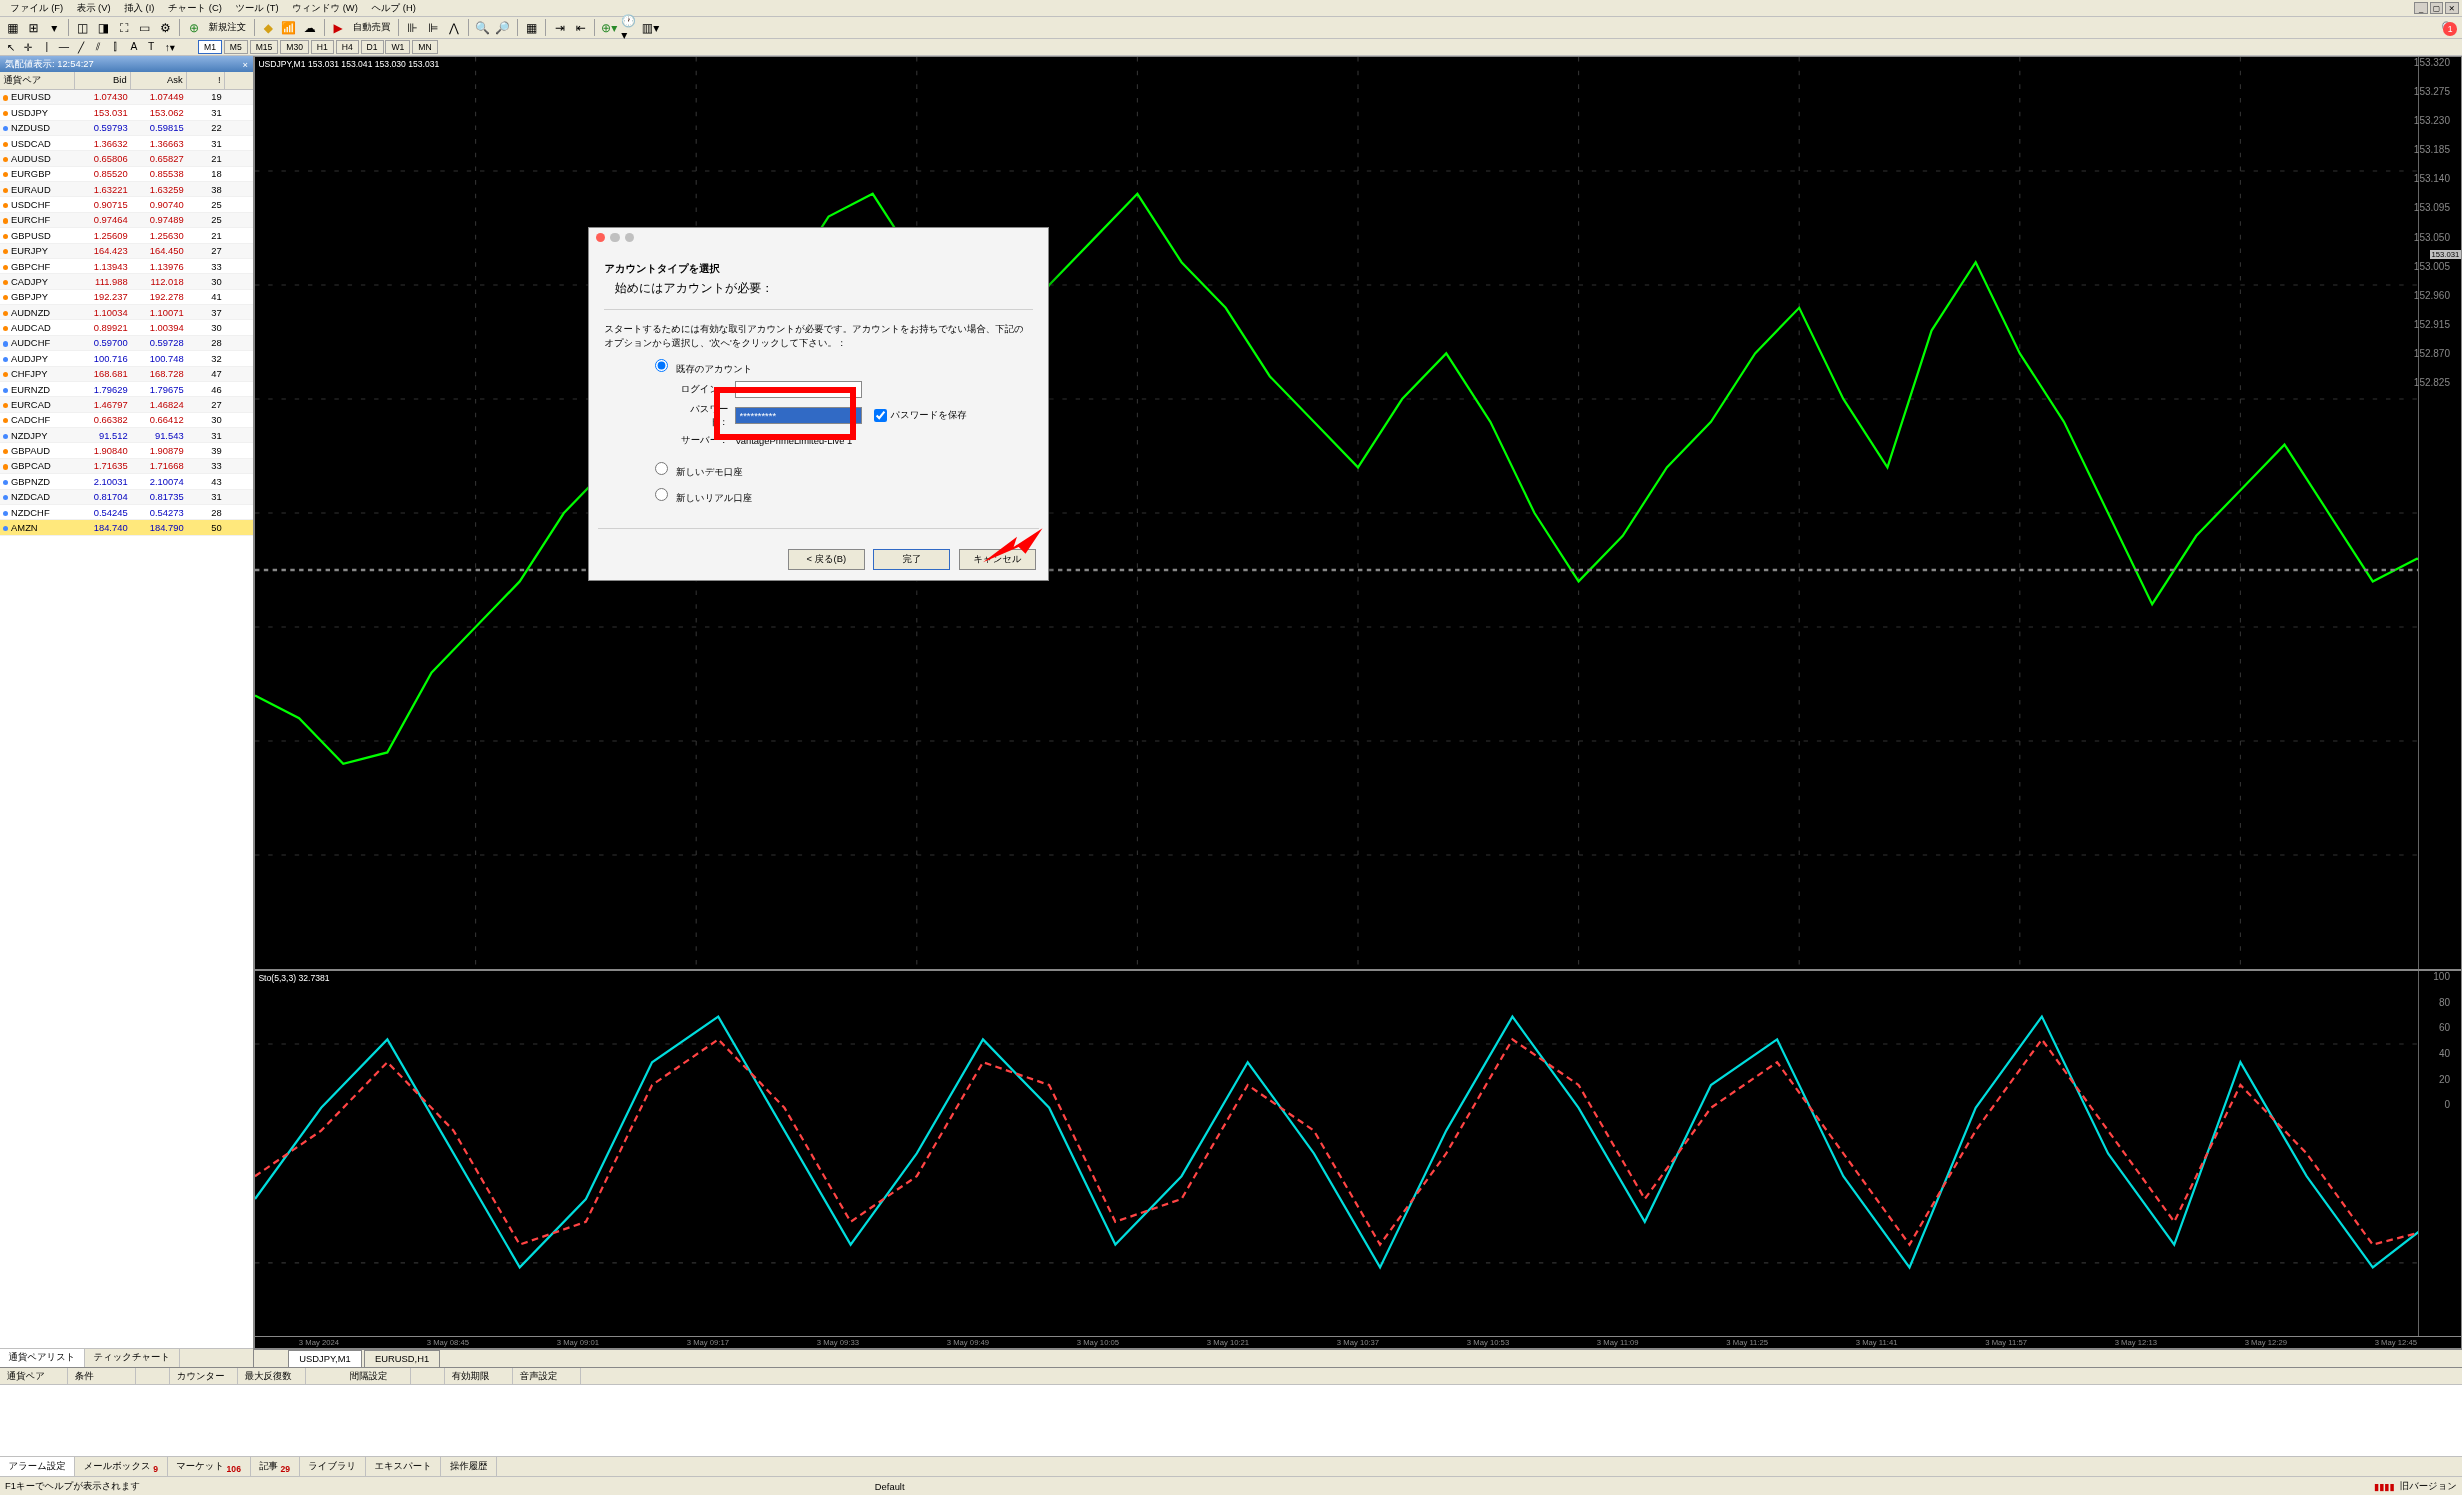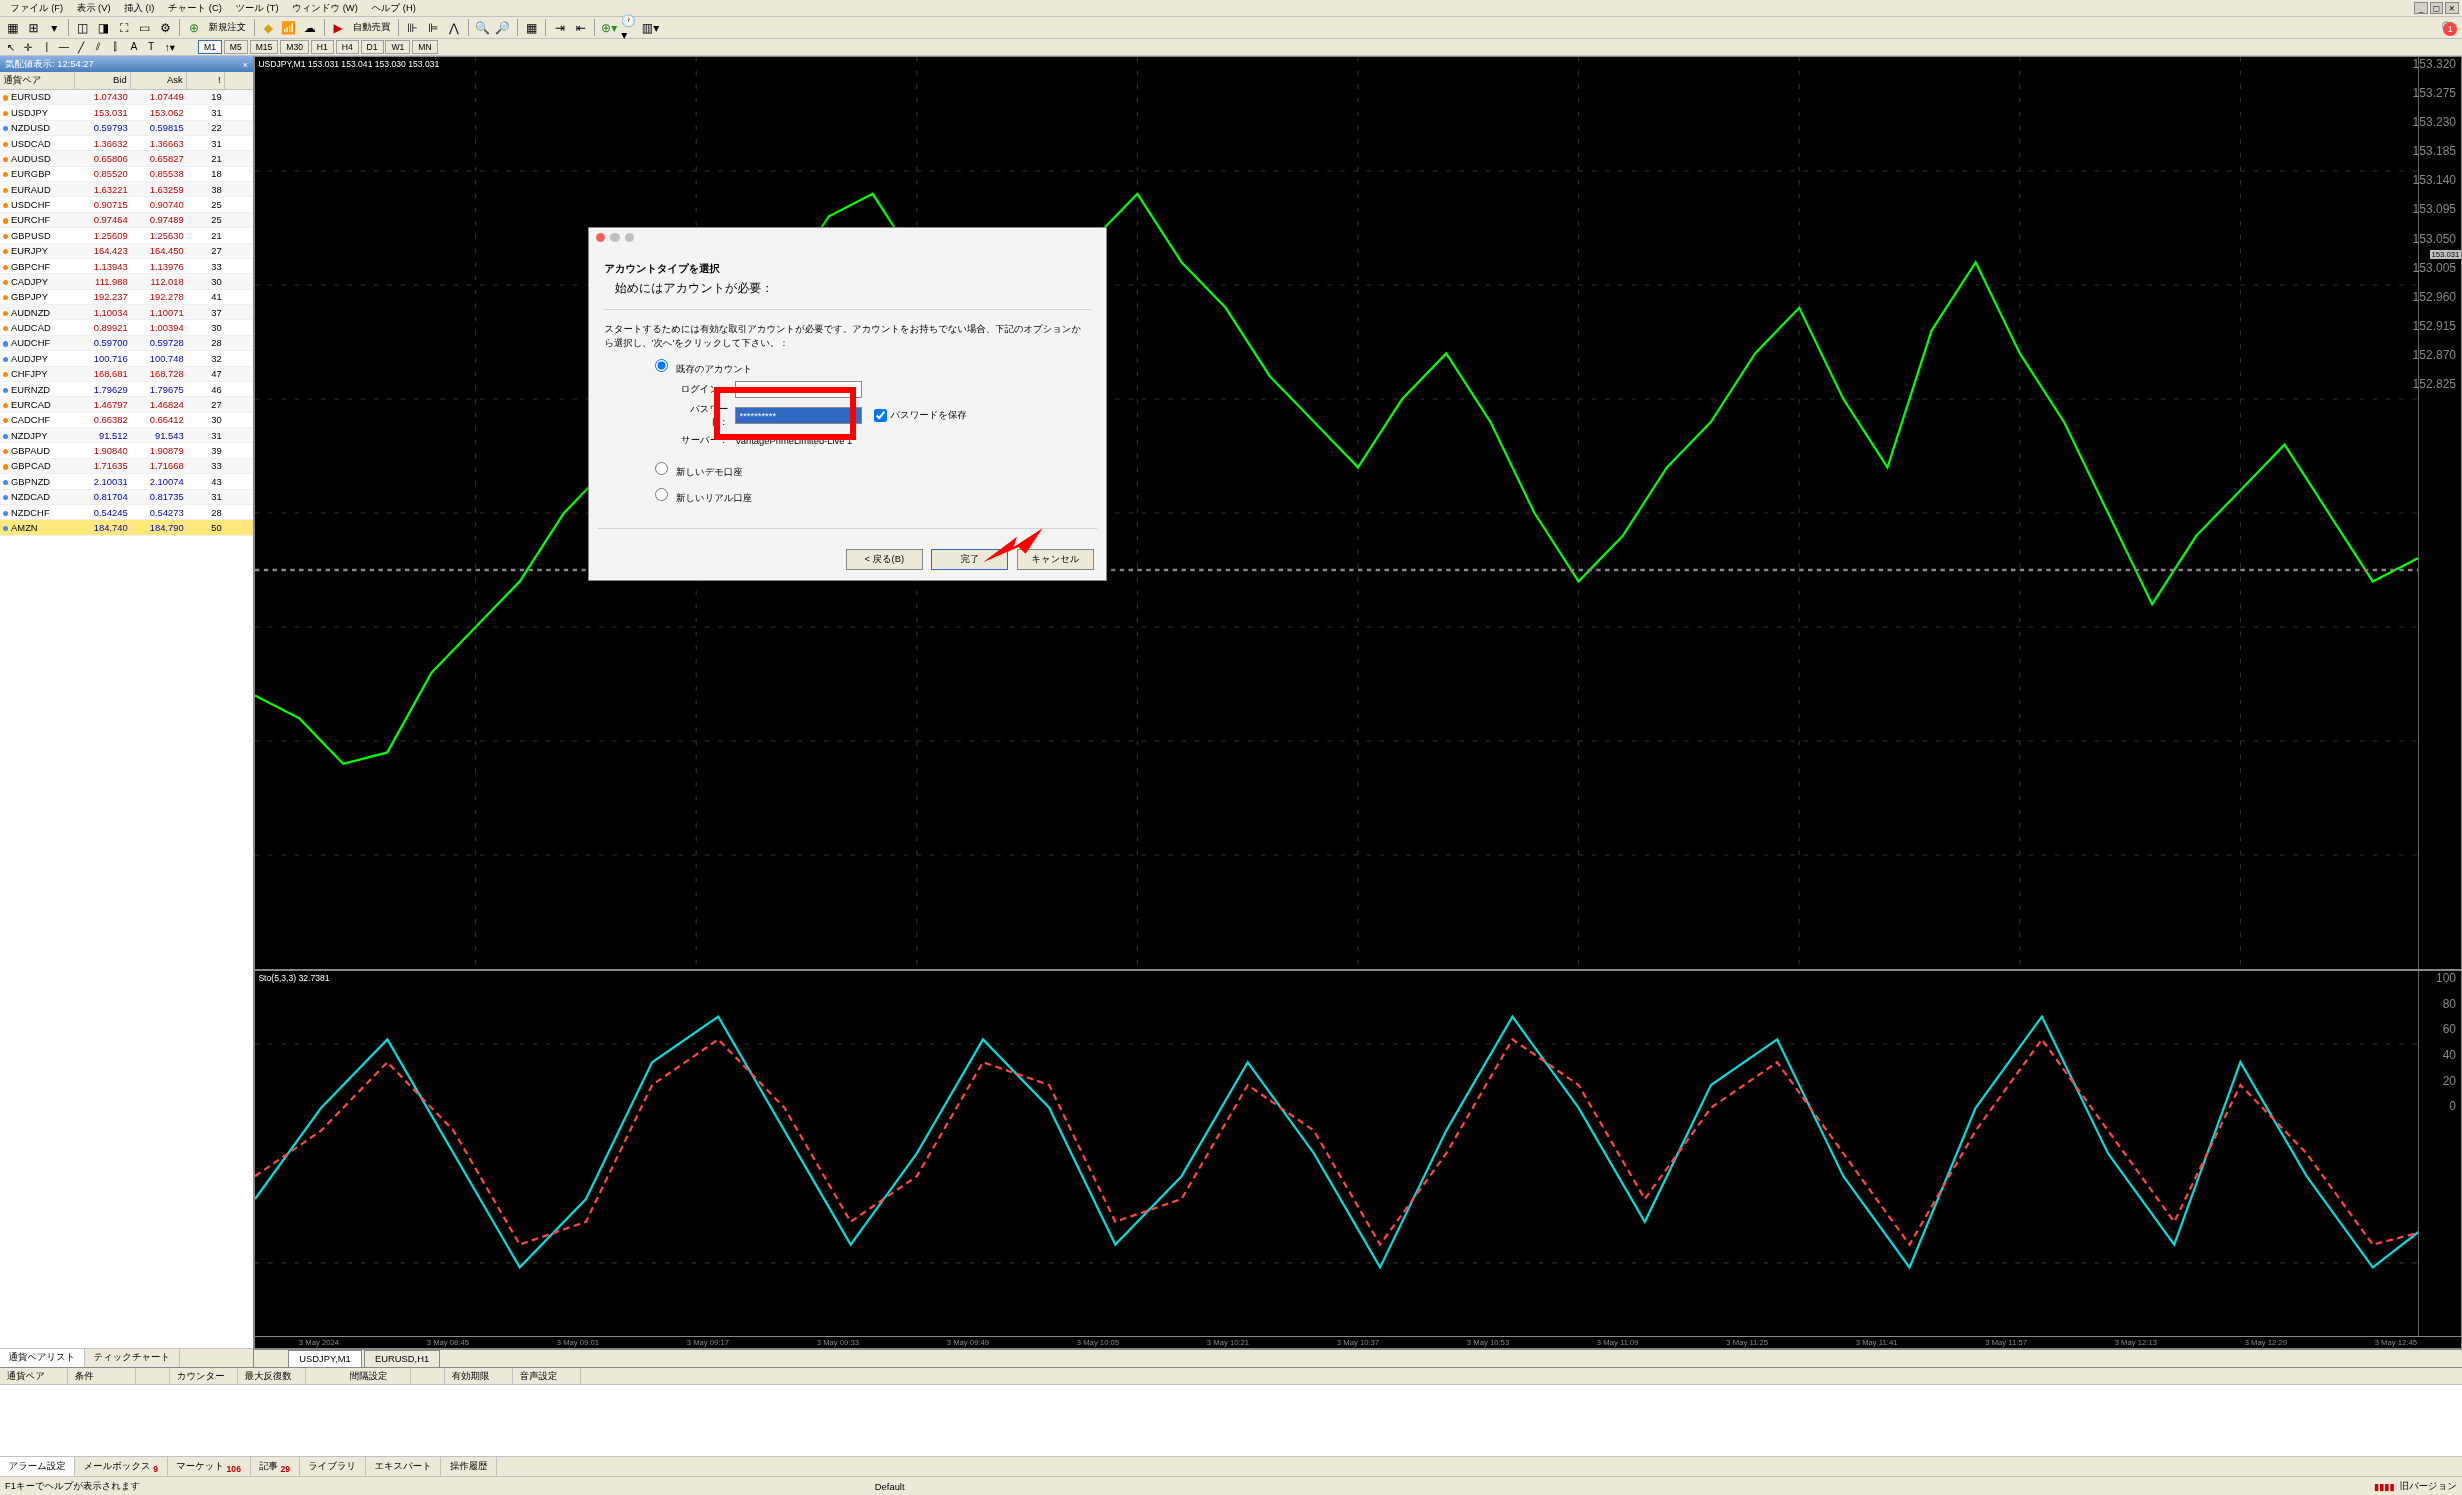--- a/index.html
+++ b/index.html
@@ -31,37 +31,37 @@
 .dot{width:5.1px;height:5.1px;border-radius:50%;display:inline-block;margin-right:2.6px;vertical-align:middle}
 .red{color:#c00000}.blue{color:#0000c0}
 .watch-tabs{background:#ece9d8;display:flex;border-top:0.9px solid #c0c0c0}
 .watch-tab{padding:2.6px 8.6px;border-right:0.9px solid #c0c0c0;font-size:9.4px;background:#fff}
 .watch-tab.inact{background:#ece9d8}
 .charts{flex:1;display:flex;flex-direction:column;position:relative}
 .chart{flex:1;background:#000;position:relative;overflow:hidden;border:0.9px solid #888}
 .chart.half{flex:0.4}
 .chart-label{position:absolute;top:1.7px;left:3.4px;color:#fff;font-size:8.6px;z-index:2}
 .price-col{position:absolute;right:0;top:0;bottom:0;width:43px;background:#000;border-left:0.9px solid #666}
-.price-lbl{position:absolute;right:5px;color:#888;font-size:12px}
+.price-lbl{position:absolute;right:11px;color:#888;font-size:10px}
 .price-cur{position:absolute;right:0;background:#c0c0c0;color:#000;font-size:7.7px;padding:0 1.7px}
 .time-row{background:#000;height:12px;display:flex;color:#888;font-size:7.7px;justify-content:space-around;align-items:center;border:0.9px solid #888;border-top:none}
 .chart-tabs{background:#ece9d8;display:flex;border-top:0.9px solid #888;padding-left:34px}
 .chart-tab{padding:2.6px 10.3px;border:0.9px solid #888;border-bottom:none;background:#fff;font-size:9.4px;margin-right:1.7px}
 .chart-tab.inact{background:#ece9d8}
 .bottom{height:109px;display:flex;flex-direction:column;border-top:0.9px solid #888}
 .term-head{background:#ece9d8;display:flex;border-bottom:0.9px solid #c0c0c0;font-size:9.4px}
 .term-head div{padding:1.7px 6.8px;border-right:0.9px solid #c0c0c0}
 .term-body{flex:1;background:#fff}
 .term-tabs{background:#ece9d8;display:flex;border-top:0.9px solid #c0c0c0}
 .term-tab{padding:2.6px 8.6px;border-right:0.9px solid #c0c0c0;font-size:9.4px;background:#ece9d8}
 .term-tab.act{background:#fff}
 .term-tab .badge{color:#c00000;font-weight:bold;font-size:8.6px;vertical-align:sub}
 .status{height:19px;background:#ece9d8;display:flex;align-items:center;border-top:0.9px solid #c0c0c0;font-size:9.4px;padding:0 5.1px}
 .status .sp{margin-left:auto}
-.dialog{position:absolute;left:334px;top:171px;width:519px;height:354px;background:#f4f4f4;border:0.9px solid #888;box-shadow:3.4px 3.4px 17px rgba(0,0,0,.5);z-index:100}
+.dialog{position:absolute;left:334px;top:171px;width:461px;height:354px;background:#f4f4f4;border:0.9px solid #888;box-shadow:3.4px 3.4px 17px rgba(0,0,0,.5);z-index:100}
 .dlg-bar{height:19px;display:flex;align-items:center;padding:0 6.8px;gap:5.1px}
 .dlg-dot{width:9.4px;height:9.4px;border-radius:50%}
 .dlg-body{padding:15.4px 15.4px 0 15.4px}
 .dlg-title{font-weight:bold;font-size:10.3px;margin-bottom:3.4px}
 .dlg-sub{font-size:12px;margin-left:10.3px}
 .dlg-sep{border-top:0.9px solid #d0d0d0;margin:12px 0}
 .dlg-txt{font-size:9.4px;line-height:1.5}
 .radio-row{margin:8.6px 0 3.4px 51px;font-size:9.4px}
 .radio-row input{margin-right:5.1px}
 .field-row{display:flex;align-items:center;margin:5.1px 0 5.1px 68px;font-size:9.4px}

